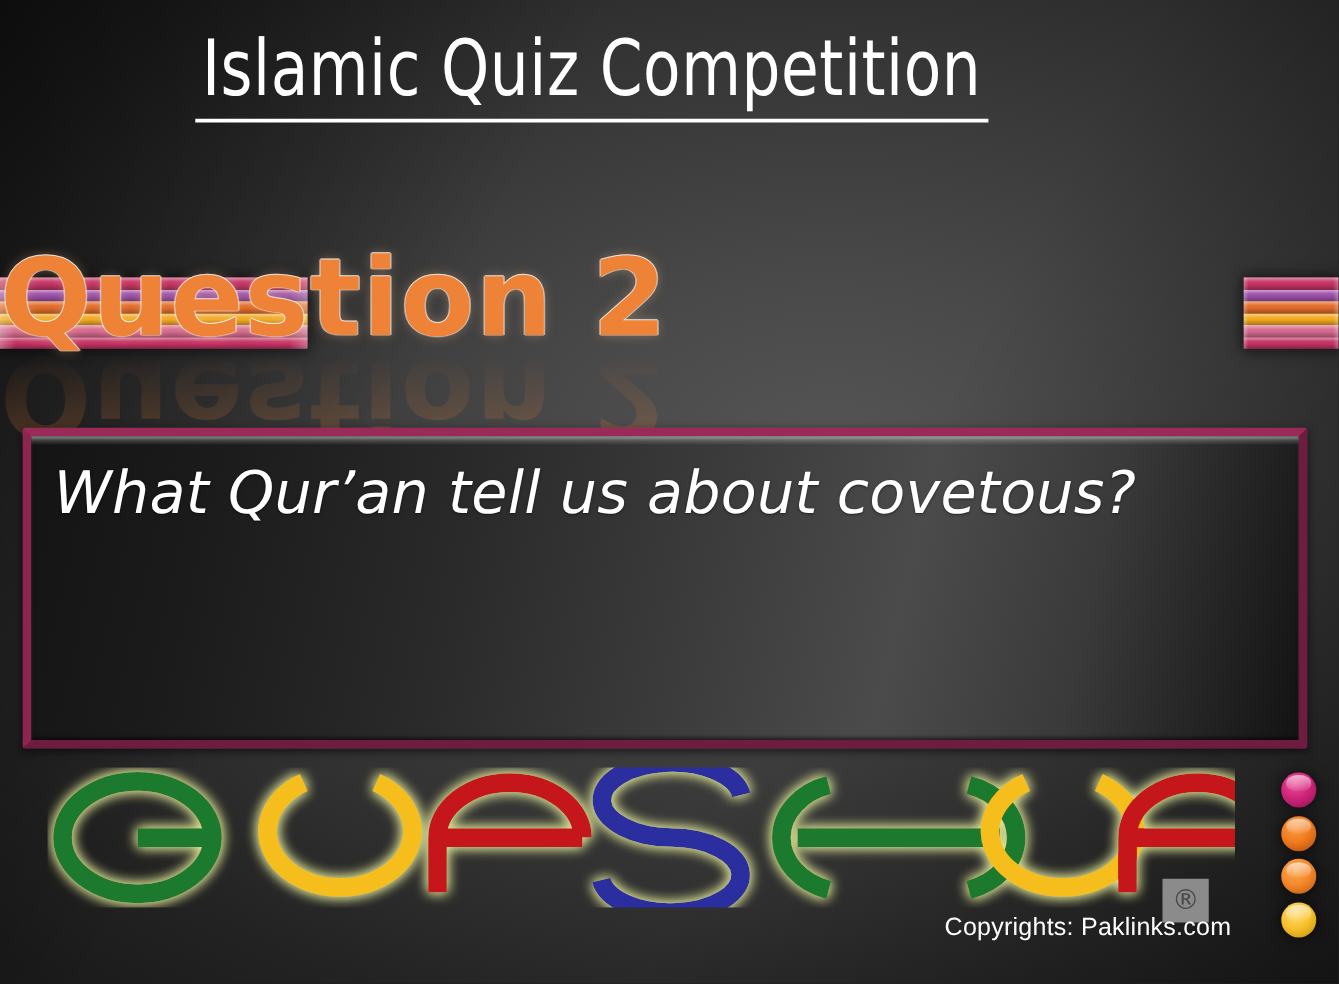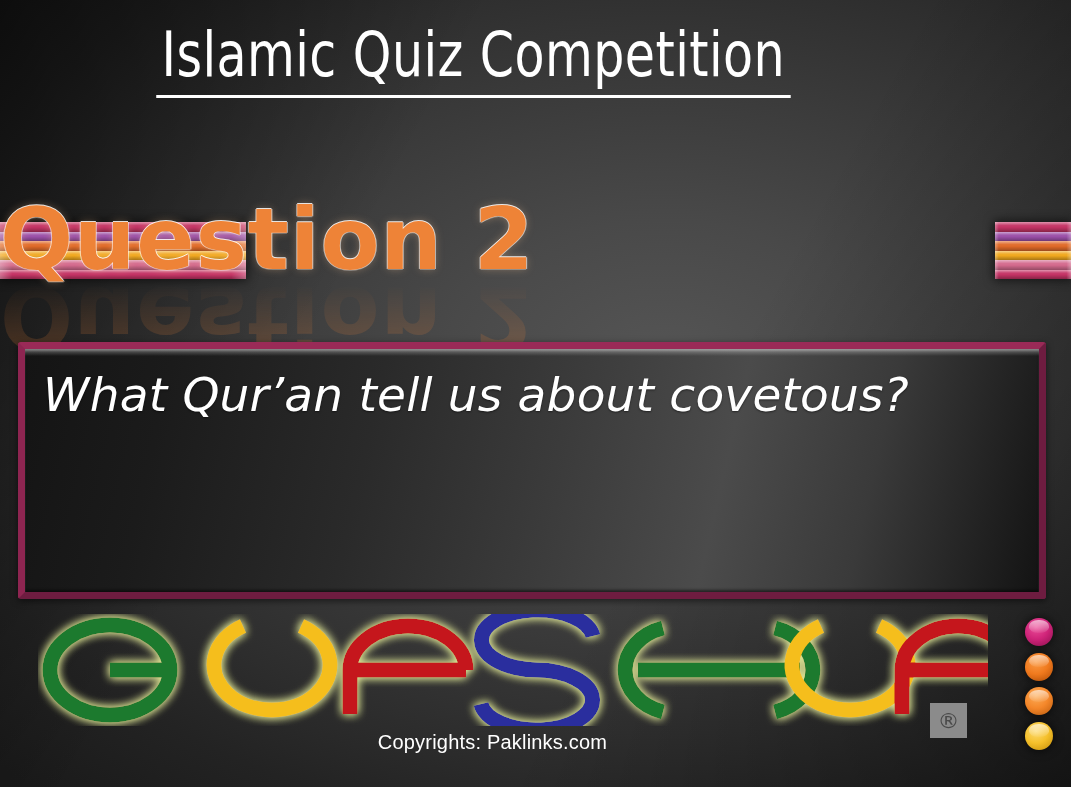--- a/index.html
+++ b/index.html
@@ -160,21 +160,21 @@
     display:flex; align-items:center; justify-content:center;
   }
   .tm-badge span{
     font-family:"DejaVu Sans","Liberation Sans", sans-serif;
     font-size:22px; color:#4a4a4a; line-height:1;
   }
 
   .copyright{
     position:absolute;
     left:0; right:86px; top:731px;
-    text-align:center;
+    text-align:right;
     z-index:7;
     font-family:"Liberation Sans","DejaVu Sans", sans-serif;
     font-size:20px;
     color:#ffffff;
     letter-spacing:.2px;
   }
 
   
   .dots{
     position:absolute;

